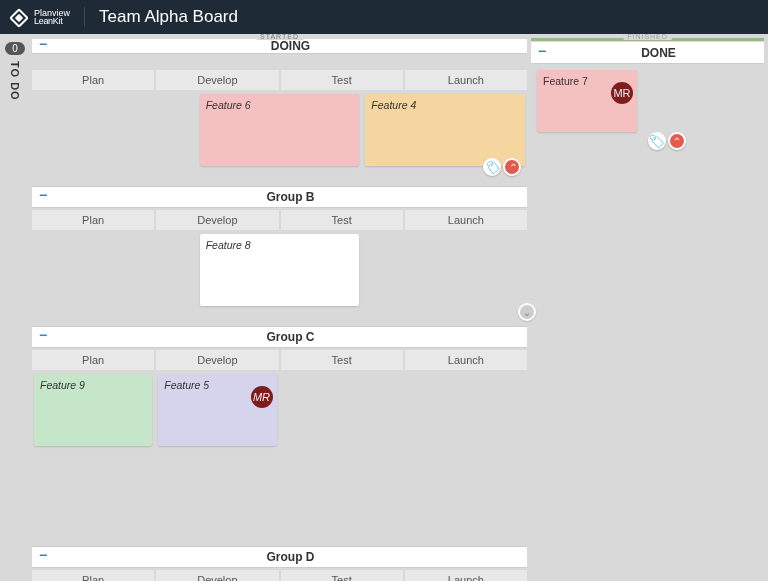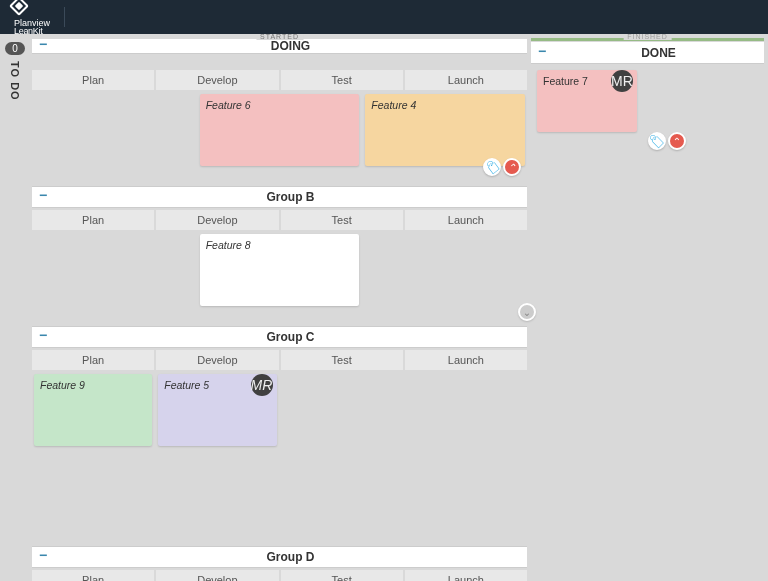--- a/index.html
+++ b/index.html
@@ -1,21 +1,21 @@
 <!DOCTYPE html>
 <html><head>
 <meta charset="utf-8">
 <style>
   * { box-sizing: border-box; }
   html, body { margin: 0; padding: 0; font-family: -apple-system, "Segoe UI", Helvetica, Arial, sans-serif; background: #d9d9d9; }
   body { width: 768px; height: 581px; overflow: hidden; position: relative; }
 
   
   .app-header { background: #1e2a36; color: #fff; height: 34px; display: flex; align-items: center; padding: 0 12px; font-size: 15px; }
-  .logo { display: flex; align-items: flex-start; gap: 6px; flex-direction: column; }
+  .logo { display: flex; align-items: flex-end; gap: 6px; }
   .logo-mark { width: 14px; height: 14px; border: 2px solid #fff; transform: rotate(45deg); border-radius: 2px; position: relative; }
   .logo-mark::after { content: ""; position: absolute; inset: 2px; background: #fff; border-radius: 1px; }
   .logo-text { display: flex; flex-direction: column; line-height: 0.9; font-size: 9px; font-weight: 500; margin-left: 2px; }
   .logo-text .line2 { font-weight: 400; letter-spacing: -0.3px; }
   .header-divider { width: 1px; height: 20px; background: #3b4a59; margin: 0 14px; }
   .board-title { font-size: 17px; font-weight: 400; }
 
   
   .board { position: absolute; top: 34px; left: 0; right: 0; bottom: 0; display: flex; }
 
@@ -54,21 +54,21 @@
   .group .lane-title-row { border-top: 1px solid #ccc; }
 
   
   .card { border-radius: 2px; box-shadow: 0 1px 2px rgba(0,0,0,.15); padding: 5px 6px; font-size: 10.5px; color: #333; height: 72px; position: relative; }
   .card.white  { background: #fff; }
   .card.red    { background: #f4c0c0; }
   .card.orange { background: #f6d6a0; }
   .card.green  { background: #c5e6c9; }
   .card.purple { background: #d6d3ec; }
 
-  .avatar-badge { position: absolute; top: 0; right: 4px; width: 22px; height: 22px; border-radius: 50%; background: #404040; color: #eee; font-size: 14px; display: flex; align-items: center; justify-content: center; font-weight: 500; }
+  .avatar-badge { position: absolute; top: 12px; right: 4px; width: 22px; height: 22px; border-radius: 50%; background: #7f1d1d; color: #eee; font-size: 11px; display: flex; align-items: center; justify-content: center; font-weight: 500; }
 
   
   .card-icons { position: absolute; bottom: -10px; right: 4px; display: flex; gap: 2px; }
   .done-icons { position: absolute; top: 68px; right: 78px; display: flex; gap: 2px; }
   .icon-circle { width: 18px; height: 18px; border-radius: 50%; border: 2px solid #fff; display: flex; align-items: center; justify-content: center; font-size: 10px; box-shadow: 0 1px 2px rgba(0,0,0,.2); }
   .tag-icon   { background: #fff; color: #3fb3e6; font-size: 13px; }
   .alert-icon { background: #e55a4f; color: #fff; }
 
   
   .expand-circle { position: absolute; right: -9px; bottom: -9px; width: 18px; height: 18px; border-radius: 50%; border: 2px solid #fff; background: #ccc; color: #888; display: flex; align-items: center; justify-content: center; font-size: 10px; box-shadow: 0 1px 2px rgba(0,0,0,.15); z-index: 3; }
@@ -86,20 +86,21 @@
 
 <div class="app-header">
   <div class="logo">
     <div class="logo-mark"></div>
     <div class="logo-text">
       <span>Planview</span>
       <span class="line2">LeanKit</span>
     </div>
   </div>
   <div class="header-divider"></div>
+  <div class="board-title">Team Alpha Board</div>
 </div>
 
 <div class="scroll-track">
   <div class="scroll-grip"></div>
 </div>
 
 <div class="board">
 
   <div class="todo-rail">
     <div class="count-pill">0</div>

